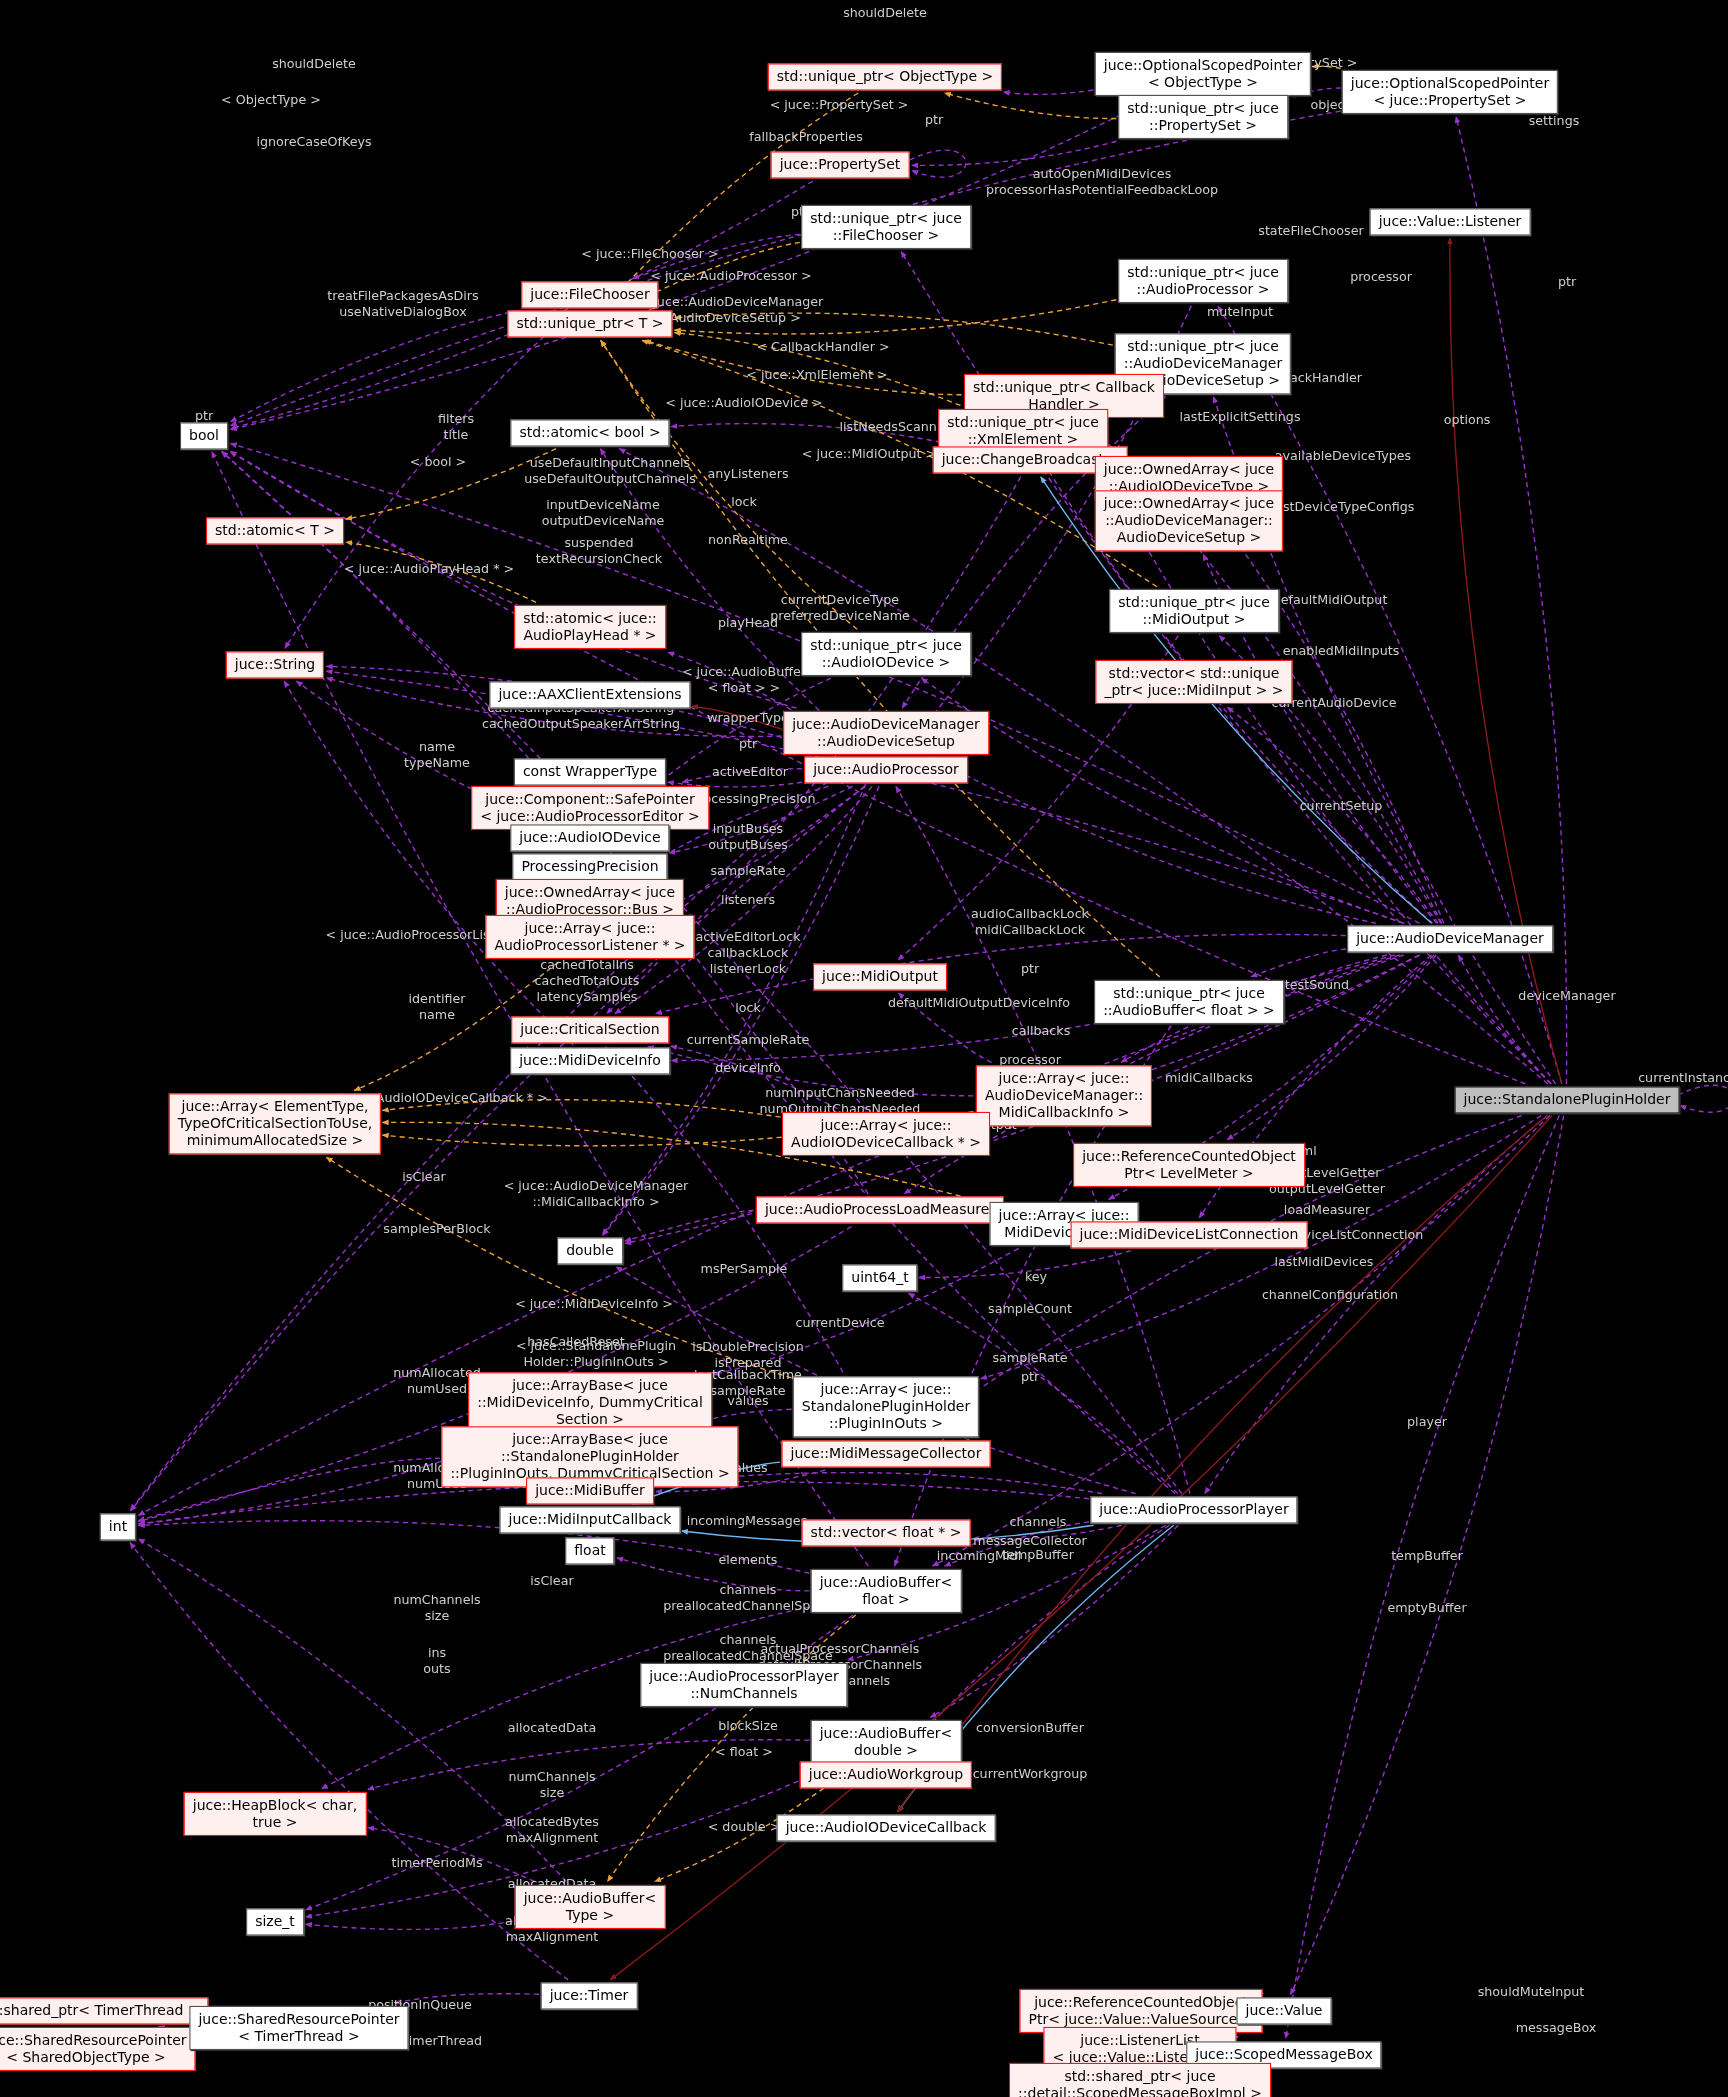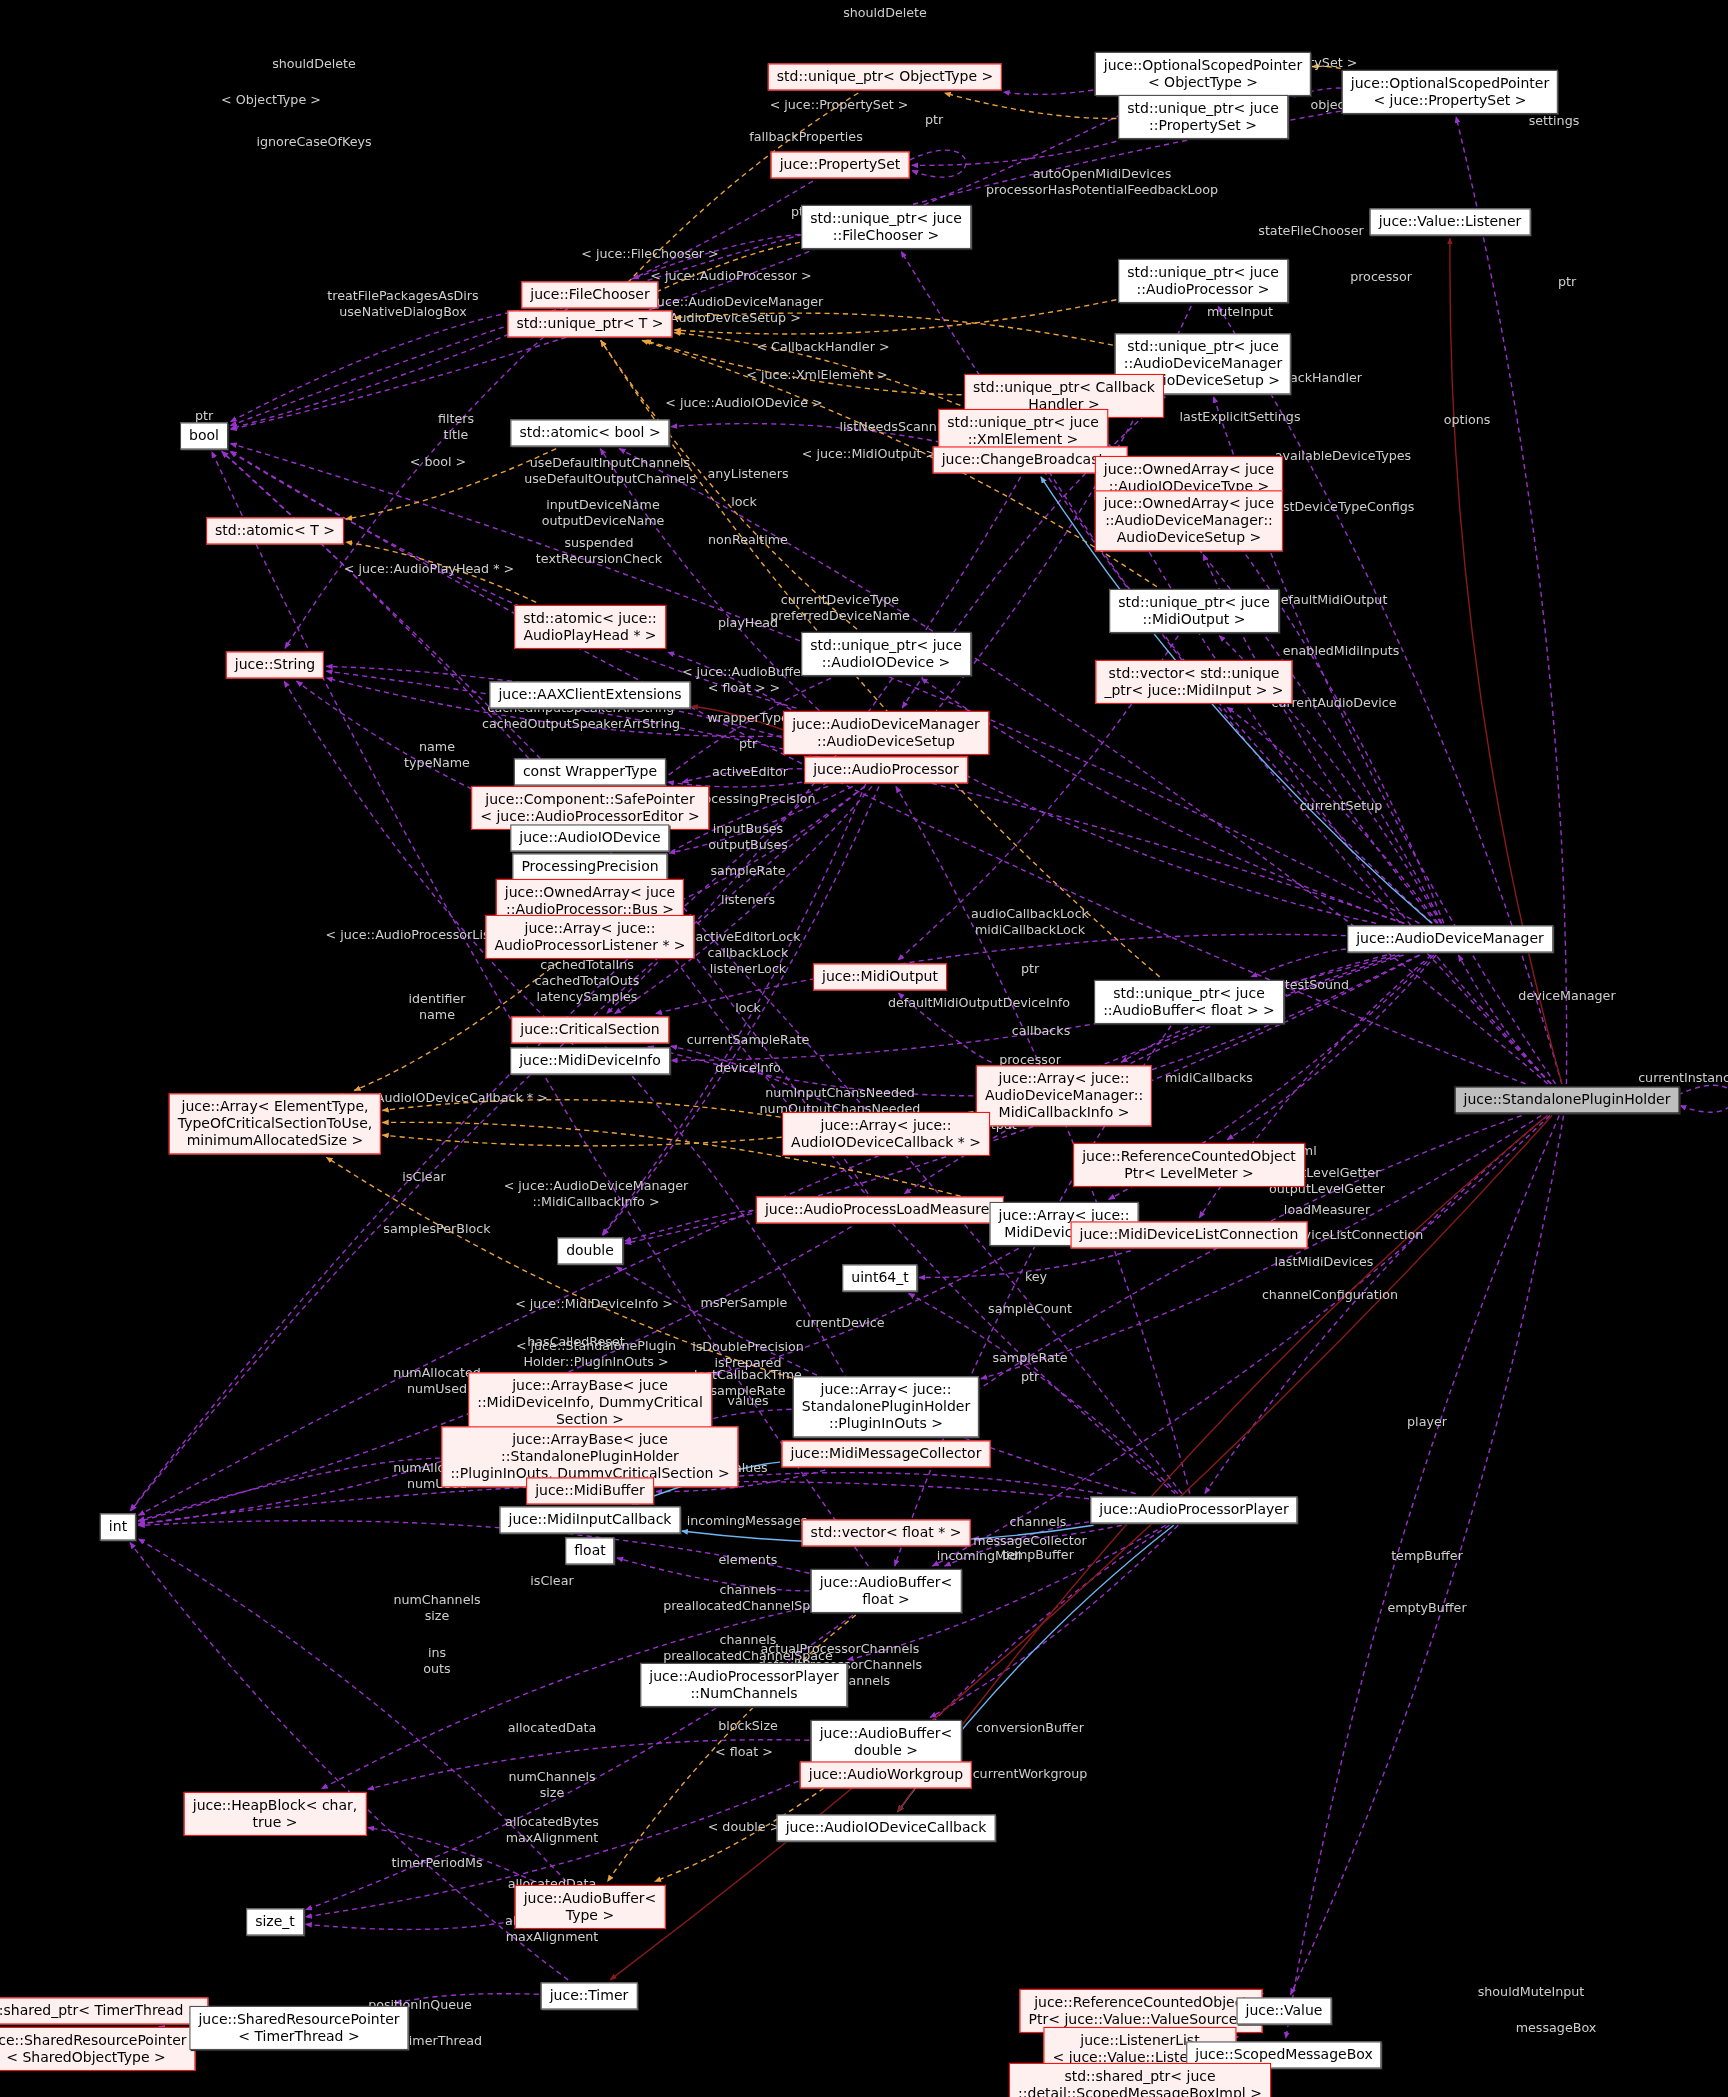--- a/index.html
+++ b/index.html
@@ -396,21 +396,21 @@
     <div class="elabel" style="left: 1238px; top: 1151px;">midiDeviceInfosFromXml</div>
     <div class="elabel" style="left: 596px; top: 1194px;">&lt; juce::AudioDeviceManager
 ::MidiCallbackInfo &gt;</div>
     <div class="elabel" style="left: 1327px; top: 1181px;">inputLevelGetter
 outputLevelGetter</div>
     <div class="elabel" style="left: 1327px; top: 1210px;">loadMeasurer</div>
     <div class="elabel" style="left: 437px; top: 1229px;">samplesPerBlock</div>
     <div class="elabel" style="left: 1341px; top: 1235px;">midiDeviceListConnection</div>
     <div class="elabel" style="left: 1324px; top: 1262px;">lastMidiDevices</div>
     <div class="elabel" style="left: 1036px; top: 1277px;">key</div>
-    <div class="elabel" style="left: 744px; top: 1303px;">msPerSample</div>
+    <div class="elabel" style="left: 744px; top: 1269px;">msPerSample</div>
     <div class="elabel" style="left: 1030px; top: 1309px;">sampleCount</div>
     <div class="elabel" style="left: 594px; top: 1304px;">&lt; juce::MidiDeviceInfo &gt;</div>
     <div class="elabel" style="left: 840px; top: 1323px;">currentDevice</div>
     <div class="elabel" style="left: 1330px; top: 1295px; text-align: center;">channelConfiguration</div>
     <div class="elabel" style="left: 748px; top: 1355px;">isDoublePrecision
 isPrepared</div>
     <div class="elabel" style="left: 576px; top: 1342px;">hasCalledReset</div>
     <div class="elabel" style="left: 748px; top: 1383px;">lastCallbackTime
 sampleRate</div>
     <div class="elabel" style="left: 1030px; top: 1377px;">ptr</div>

